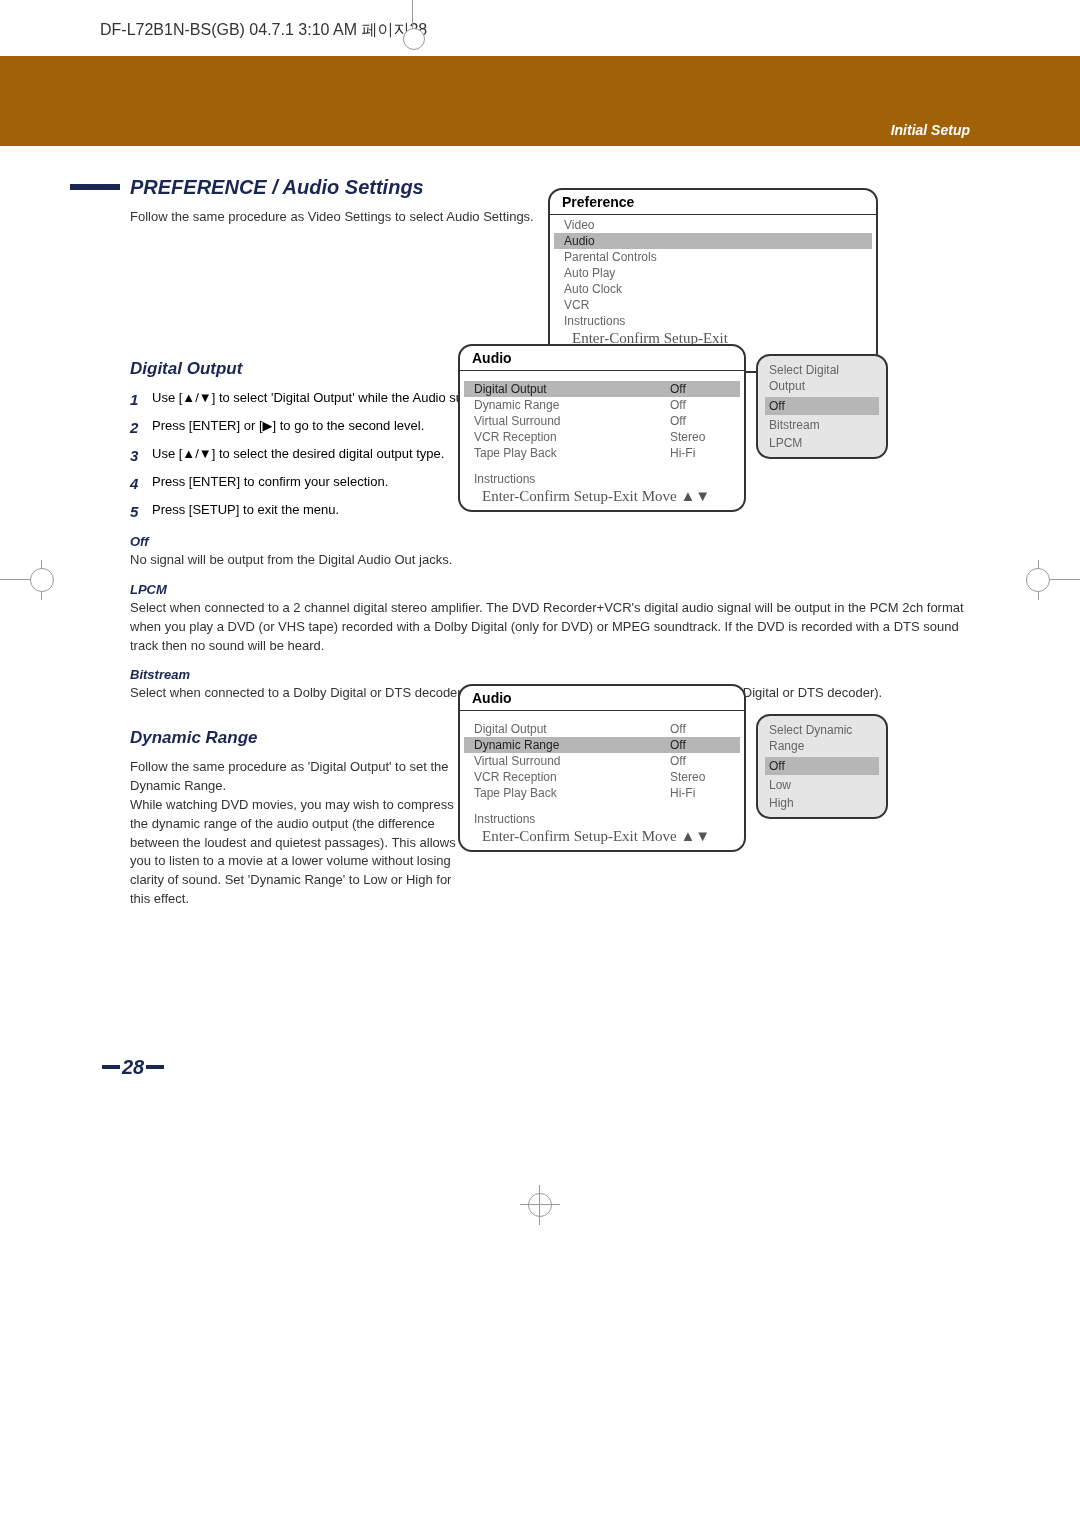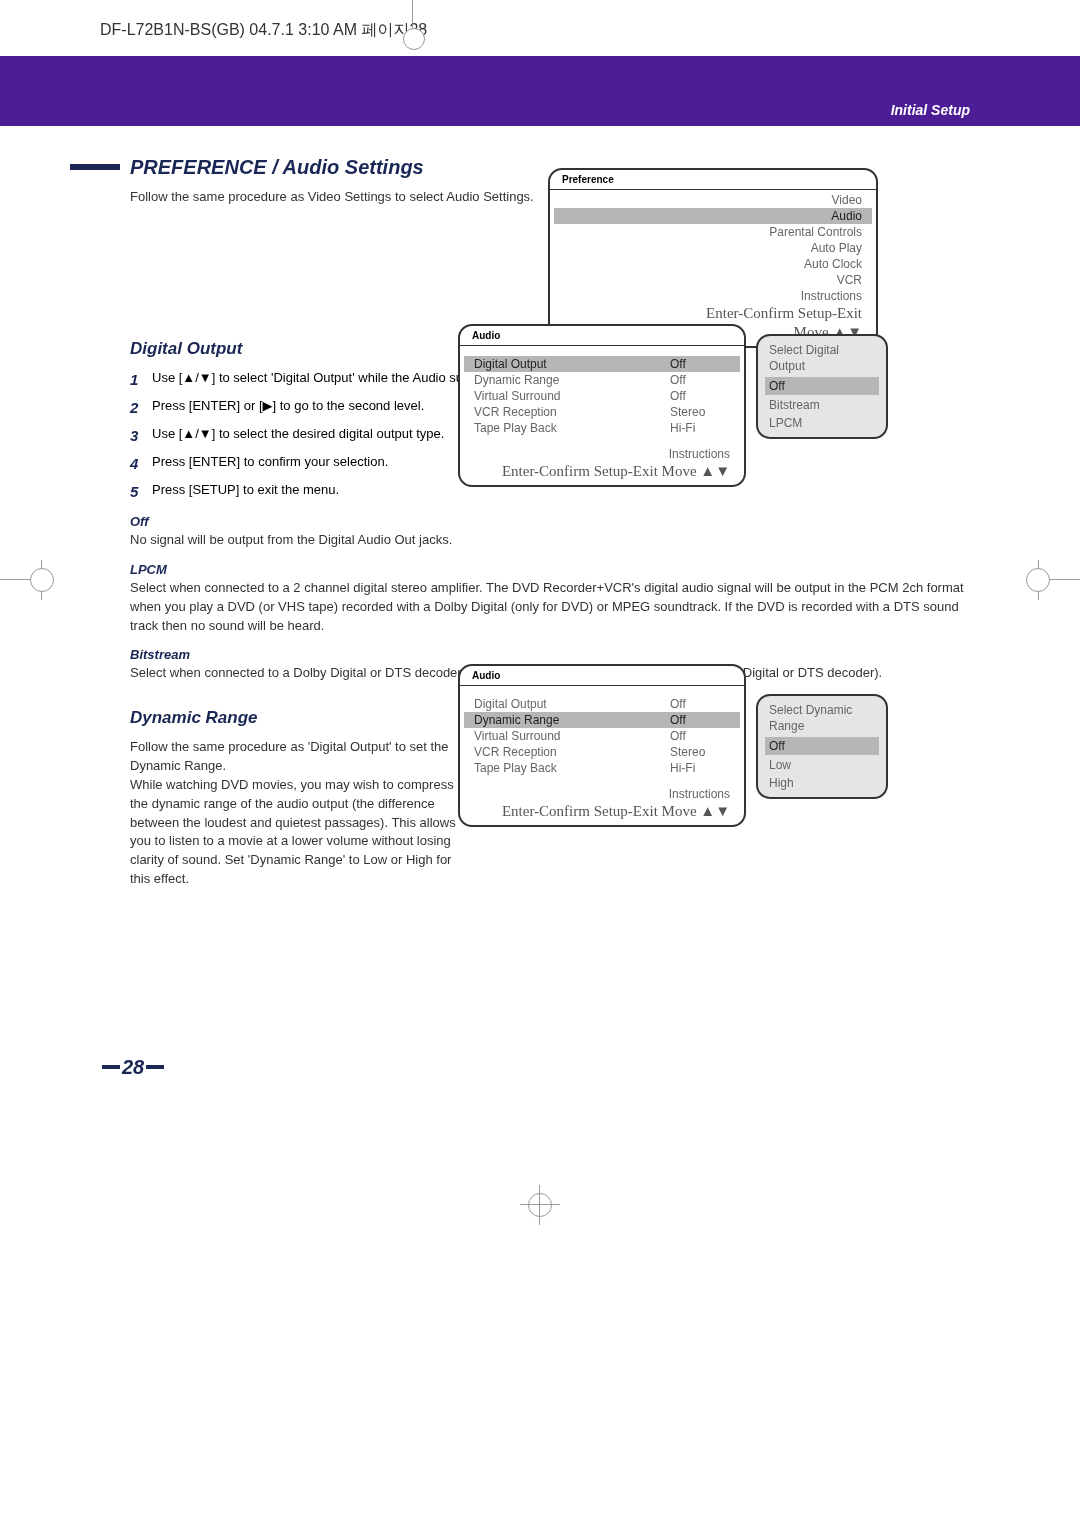--- a/index.html
+++ b/index.html
@@ -142,22 +142,22 @@
     .side-crosshair-right .vline {
       position: absolute;
       right: 41px;
       top: 0;
       width: 1px;
       height: 40px;
       background: #999;
     }
     .blue-banner {
       width: 100%;
-      height: 70px;
-      background: #4c1d95;
+      height: 90px;
+      background: #a16207;
       margin-top: 15px;
       position: relative;
     }
     .breadcrumb {
       position: absolute;
       right: 110px;
       bottom: 8px;
       color: #fff;
       font-style: italic;
       font-size: 14px;
@@ -261,32 +261,31 @@
     .menu-box {
       border: 2px solid #333;
       border-radius: 14px;
       width: 330px;
       font-size: 12px;
       overflow: hidden;
       background: #fff;
     }
     .menu-box-title {
       font-weight: bold;
-      font-size: 10px;
+      font-size: 14px;
       padding: 4px 12px;
       border-bottom: 1.5px solid #333;
     }
     .menu-items {
       padding: 2px 4px 4px;
     }
     .menu-row {
       padding: 1px 10px;
       color: #666;
       display: flex;
-      justify-content: flex-end;
     }
     .menu-row.footer {
       color: #555;
       font-size: 15px;
       padding-left: 18px;
       font-family: Liberation Serif, serif;
     }
     .menu-row .label { flex: 1; }
     .menu-row .value { width: 60px; text-align: left; color: #666; }
     .menu-row.selected {

